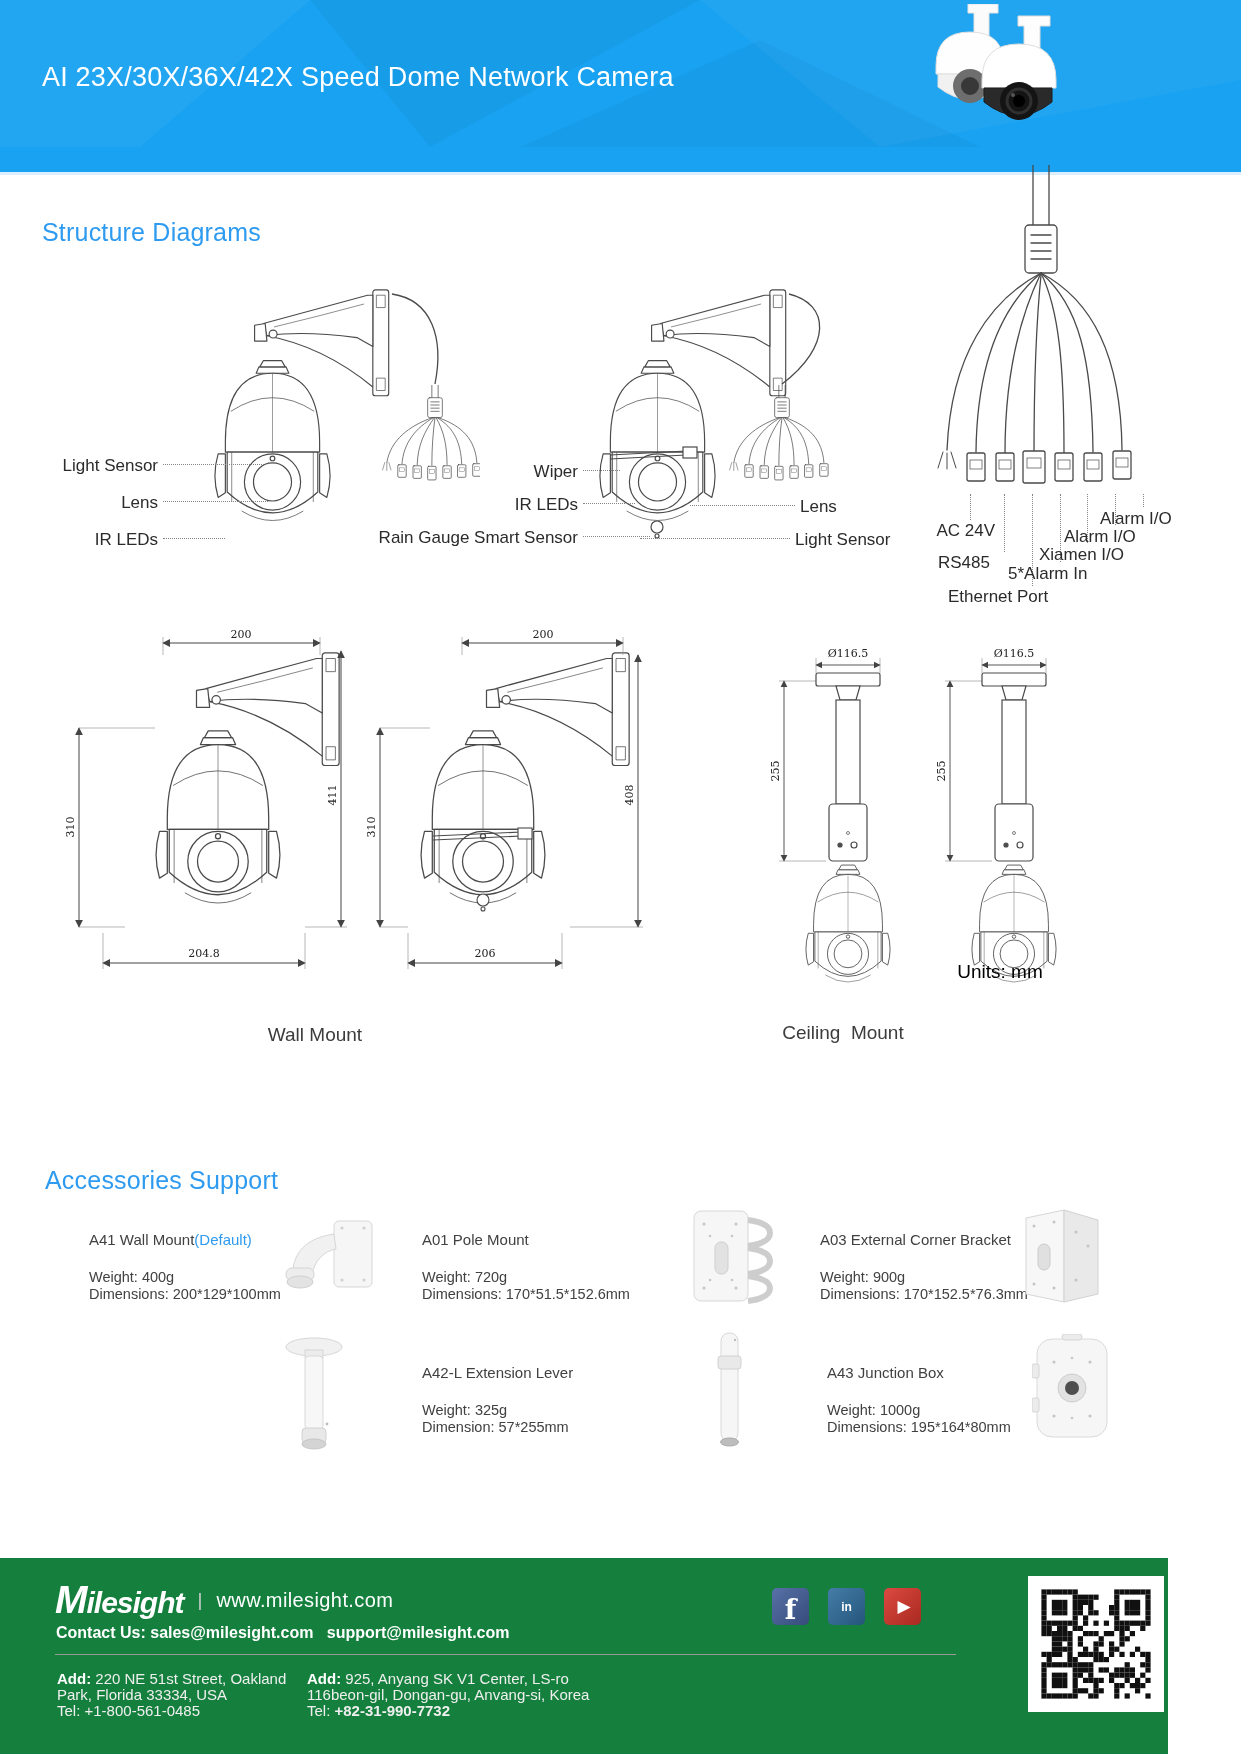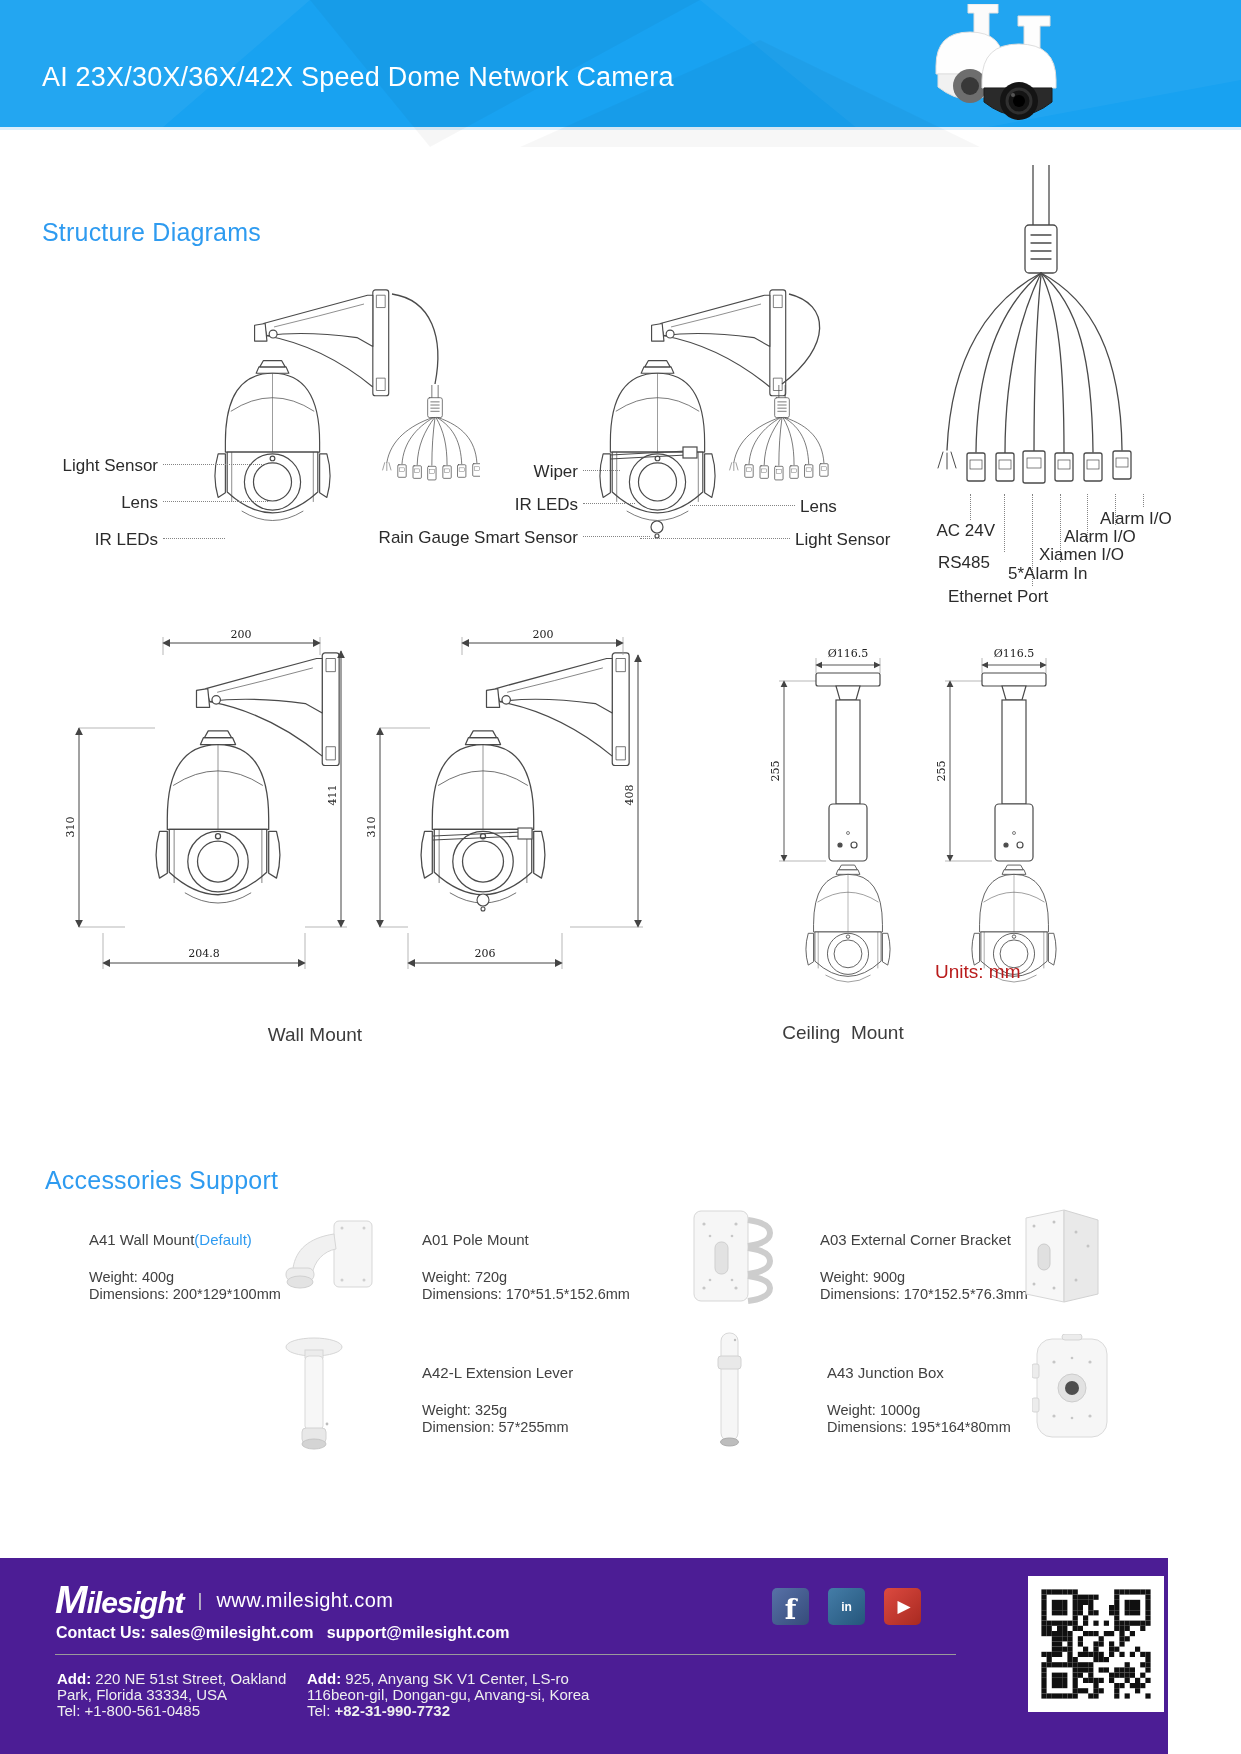--- a/index.html
+++ b/index.html
@@ -1,50 +1,50 @@
 <!DOCTYPE html>
 <html><head>
 <meta charset="utf-8">
 <style>
   *{margin:0;padding:0;box-sizing:border-box}
   html,body{background:#fff}
   body{font-family:"Liberation Sans",sans-serif;color:#333}
   #page{position:relative;width:1241px;height:1754px;background:#fff;overflow:hidden}
 
   
-  .header{position:absolute;left:0;top:0;width:1241px;height:127px;background:#18a2f1;box-shadow:0 3px 0 #dceefb}
+  .header{position:absolute;left:0;top:0;width:1241px;height:172px;background:#18a2f1;box-shadow:0 3px 0 #dceefb}
   .h-title{position:absolute;left:42px;top:62px;font-size:27px;font-weight:400;color:#fff;letter-spacing:.2px}
   .hero{position:absolute;left:898px;top:4px}
 
   
   .sec-h{position:absolute;font-size:25px;font-weight:500;color:#2e9bf0;letter-spacing:.2px}
 
   
   .dlabel{position:absolute;font-size:17px;color:#2b2b2b;white-space:nowrap}
   .dlabel.r{text-align:right}
   .leadh{position:absolute;height:0;border-top:1.6px dotted #848484}
   .leadv{position:absolute;width:0;border-left:1.6px dotted #848484}
 
   .lineart{position:absolute}
   .dimline{stroke:#444;stroke-width:1;fill:none}
   .extline{stroke:#9a9a9a;stroke-width:.7;fill:none}
   text.dimtext{font-family:"DejaVu Serif",serif;font-size:11px;fill:#222}
 
   .dimcap{position:absolute;font-size:19px;color:#3c3c3c;text-align:center;white-space:pre}
-  .units{position:absolute;font-size:19px;color:#b91c1c;font-weight:500;text-align:left}
+  .units{position:absolute;font-size:19px;color:#000000;font-weight:500;text-align:center}
 
   
   .acc{position:absolute;color:#414141}
   .acc-name{font-size:15px;margin-bottom:21px;white-space:nowrap}
   .acc-badge{color:#2e9af0}
   .acc-line{font-size:14.5px;line-height:17px;white-space:nowrap}
   .accimg{position:absolute}
 
   
-  .footer{position:absolute;left:0;top:1558px;width:1168px;height:196px;background:#4c1d95;color:#f2f2f2}
+  .footer{position:absolute;left:0;top:1558px;width:1168px;height:196px;background:#15803d;color:#f2f2f2}
   .f-logorow{position:absolute;left:55px;top:20px;display:flex;align-items:center;gap:14px}
   .f-logo{font-style:italic;font-weight:700;font-size:30px;color:#fff;display:inline-block;letter-spacing:-1px}
   .f-logo::first-letter{font-size:39px}
   .f-sep{color:#cfcfcf;font-size:19px;font-weight:300}
   .f-site{font-size:20px;color:#fff;letter-spacing:.4px;text-decoration:none}
   .f-contact{position:absolute;left:56px;top:66px;font-size:16px;font-weight:600;color:#fff;white-space:pre}
   .f-div{position:absolute;left:55px;top:96px;width:901px;height:1px;background:#9a9a9a}
   .f-col{position:absolute;top:113px;font-size:15px;line-height:16px;color:#efefef}
   .f-col b{color:#fff}
   .f-tel-bold{font-weight:700}

